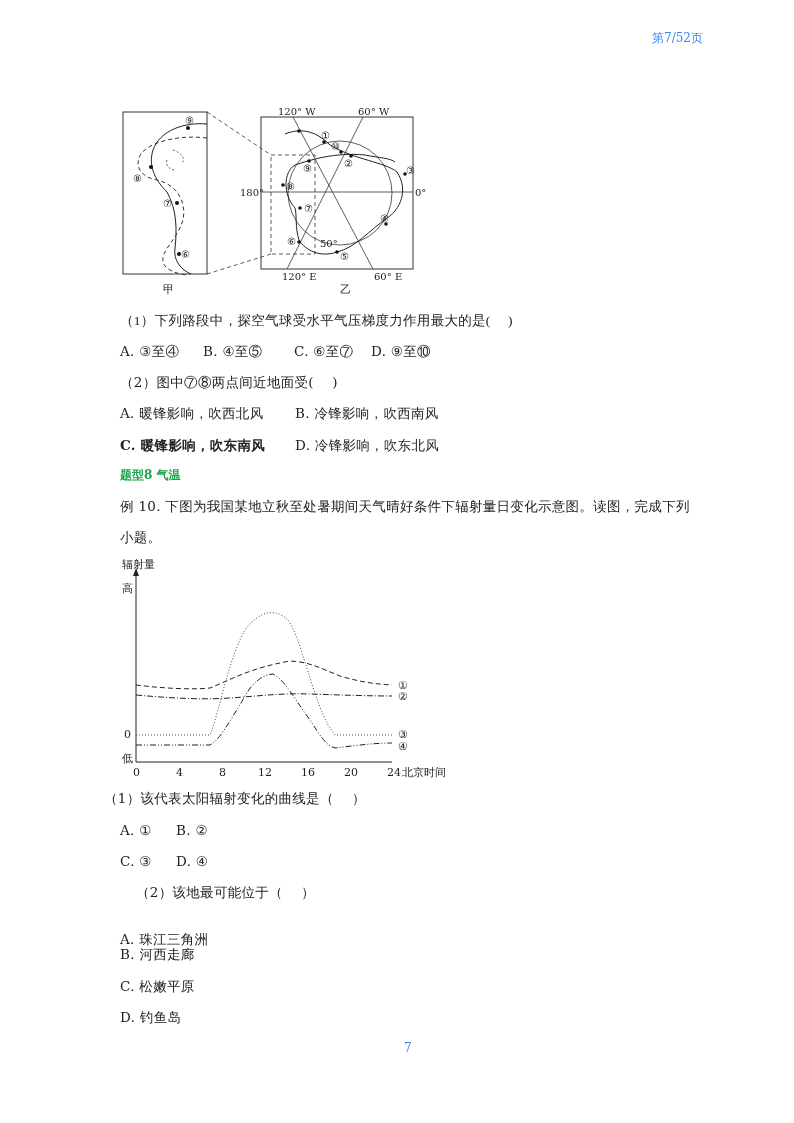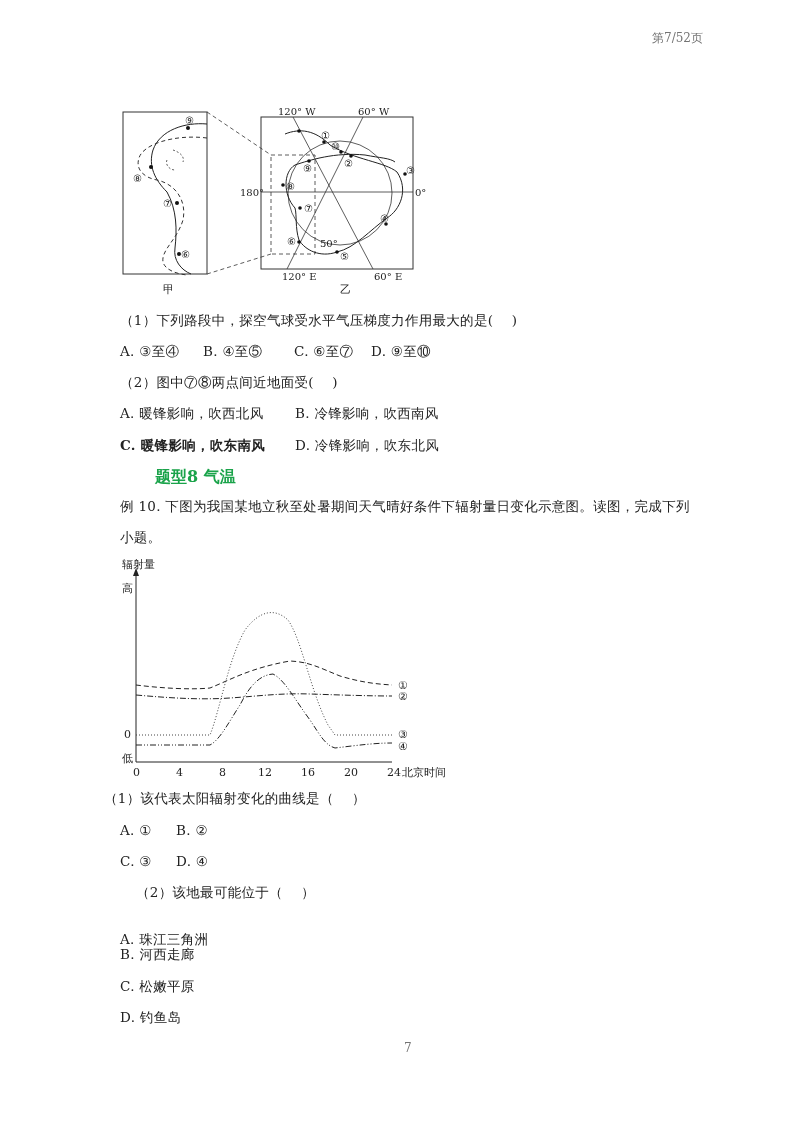--- a/index.html
+++ b/index.html
@@ -1,21 +1,21 @@
 <!DOCTYPE html>
 <html><head>
 <meta charset="utf-8">
 <style>
   html, body { margin: 0; padding: 0; background: #ffffff; }
   body { width: 794px; height: 1123px; position: relative; overflow: hidden;
          font-family: "DejaVu Serif", "Liberation Serif", serif; color: #222; }
   .abs { position: absolute; }
-  .page-num { font-size: 12px; color: #737373; }
+  .page-num { font-size: 12px; color: #3b82f6; }
   .line { font-size: 13.5px; color: #222; white-space: nowrap; letter-spacing: 0.3px; }
-  .heading { font-size: 16px; color: #1aa34a; font-weight: bold; margin-left: 35px; }
+  .heading { font-size: 12px; color: #1aa34a; font-weight: bold; }
   .small { font-size: 10px; fill: #222; font-family: "DejaVu Serif", "Liberation Serif", serif; }
   svg text { font-family: "DejaVu Serif", "Liberation Serif", serif; }
 </style>
 </head>
 <body>
 
 <div class="abs page-num" style="left:652px; top:30px;">第7/52页</div>
 
 <svg class="abs" style="left:115px; top:100px;" width="330" height="200">
 
@@ -68,21 +68,21 @@
   <text x="265" y="122" class="small">④</text>
   <text x="225" y="160" class="small">⑤</text>
   <text x="172" y="145" class="small">⑥</text>
   <text x="189" y="112" class="small">⑦</text>
   <text x="171" y="90" class="small">⑧</text>
   <text x="188" y="72" class="small">⑨</text>
 </svg>
 <div class="abs line" style="left:163px; top:282px; font-size:11px;">甲</div>
 <div class="abs line" style="left:340px; top:282px; font-size:11px;">乙</div>
 
-<div class="abs line" style="left:120px; top:312px;">（1）下列路段中，探空气球受水平气压梯度力作用最大的是(　 )</div>
+<div class="abs line" style="left:120px; top:312px;font-family:Liberation Serif, serif;">（1）下列路段中，探空气球受水平气压梯度力作用最大的是(　 )</div>
 <div class="abs line" style="left:120px; top:343px;">A. ③至④</div>
 <div class="abs line" style="left:203px; top:343px;">B. ④至⑤</div>
 <div class="abs line" style="left:294px; top:343px;">C. ⑥至⑦</div>
 <div class="abs line" style="left:371px; top:343px;">D. ⑨至⑩</div>
 
 <div class="abs line" style="left:120px; top:374px;">（2）图中⑦⑧两点间近地面受(　 )</div>
 <div class="abs line" style="left:120px; top:405px;">A. 暖锋影响，吹西北风</div>
 <div class="abs line" style="left:295px; top:405px;">B. 冷锋影响，吹西南风</div>
 <div class="abs line" style="left:120px; top:437px;font-weight:bold;">C. 暖锋影响，吹东南风</div>
 <div class="abs line" style="left:295px; top:437px;">D. 冷锋影响，吹东北风</div>

